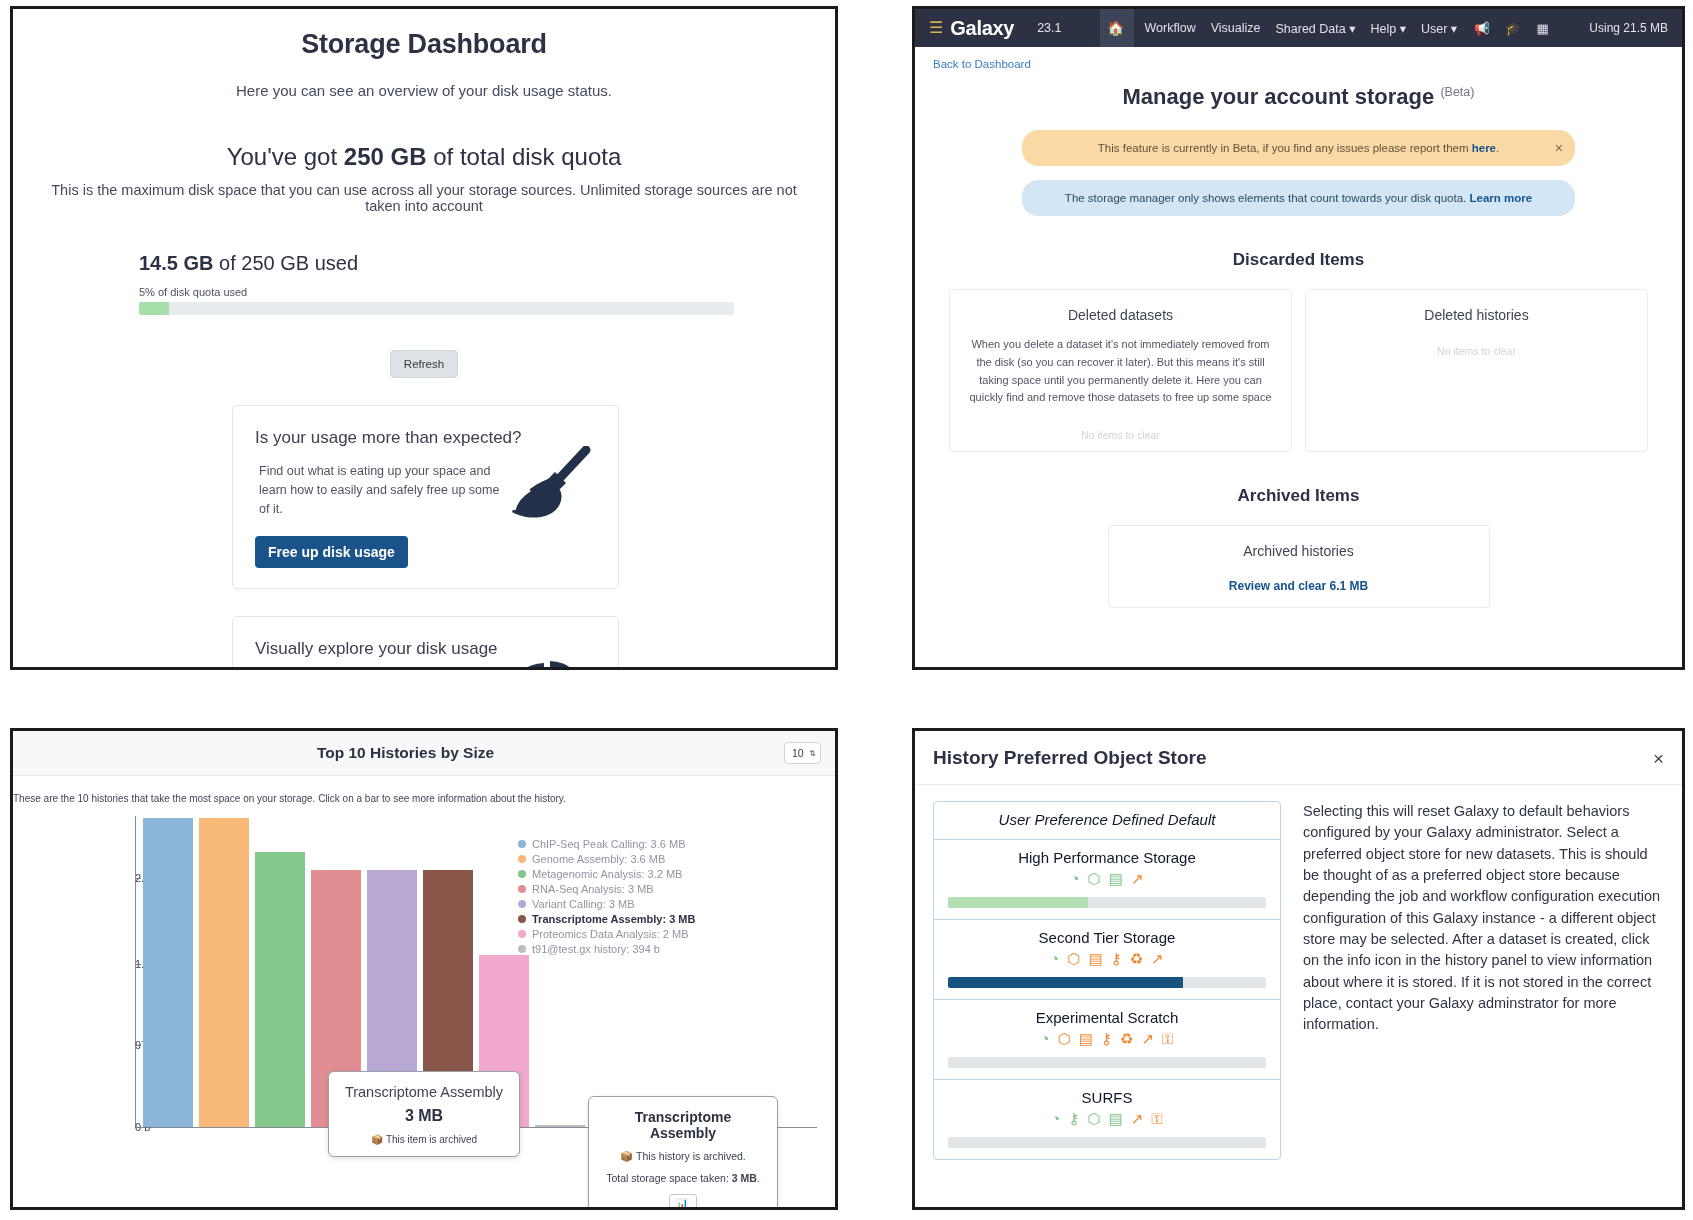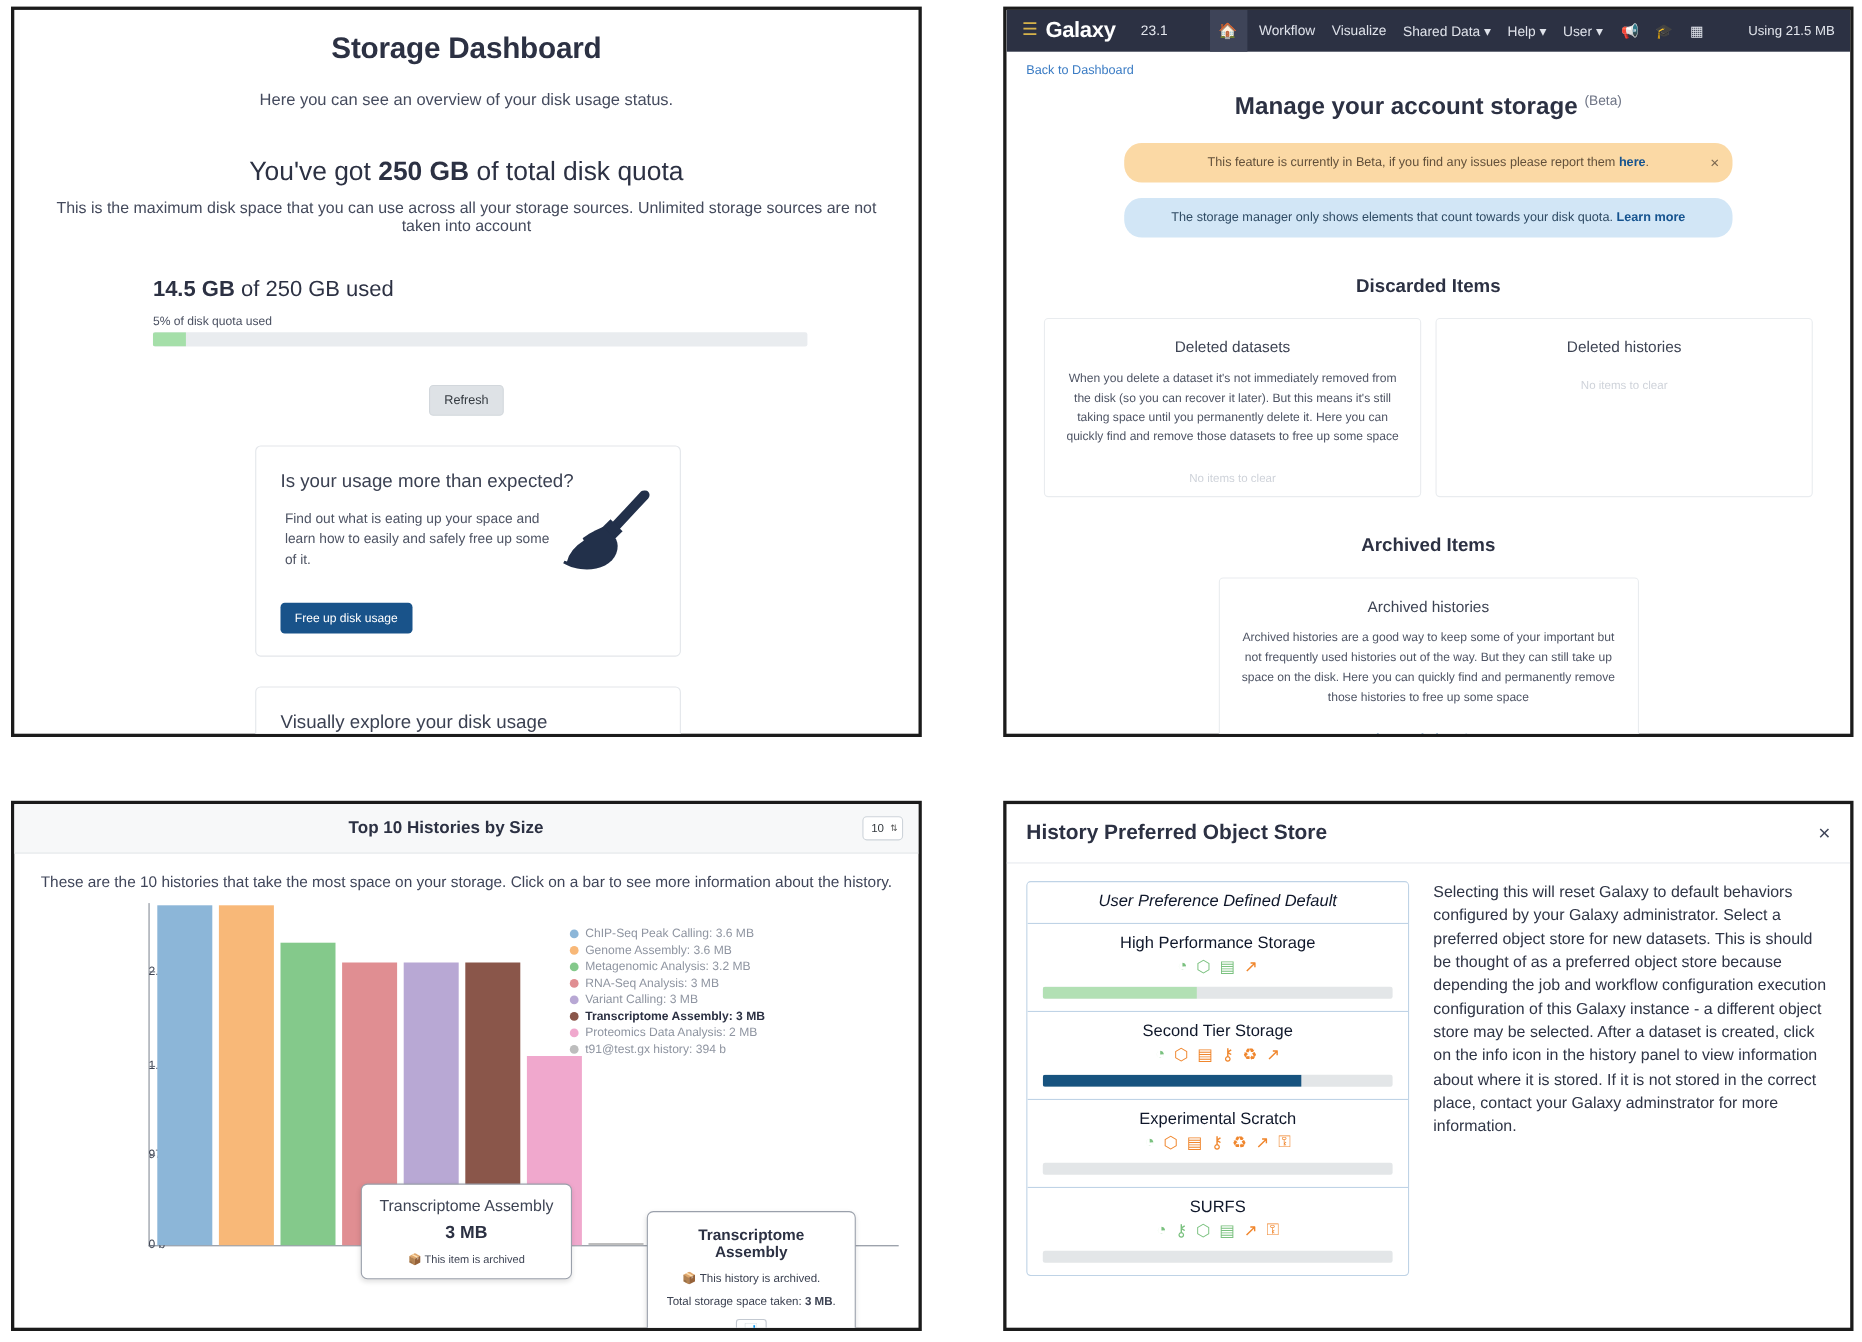--- a/index.html
+++ b/index.html
@@ -52,24 +52,25 @@
   }
 
   .info-card {
     position:relative; width:auto; margin:27px 182px 0 185px;
     border:1px solid #e3e6ea; border-radius:5px; background:#fff;
     padding:22px 22px 20px; text-align:left; min-height:150px;
   }
   .info-card h3 { font-size:17px; font-weight:normal; color:#3b4152; margin:0 0 14px; }
   .info-card p { font-size:12.5px; line-height:1.5; color:#4e5464; margin:4px; max-width:250px; }
   .btn-primary {
-    display:inline-block; margin-top:26px;
-    background:#19538a; color:#fff; font-size:11px;
+    display:inline-block; margin-top:14px;
+    background:#19538a; color:#fff; font-size:14px;
     border:none; border-radius:4px; padding:8px 13px; cursor:pointer;
     font-family:inherit;
+    font-weight:bold;
   }
   .card-art { position:absolute; right:26px; top:40px; color:#22304a; }
 
   
   #p2 .frame { left:0px; top:6px; right:8px; bottom:58px; }
   .gx-top {
     height:38px; background:#2c3143; display:flex; align-items:center;
     color:#dfe2ea; font-size:12.5px; padding-right:14px;
   }
   .gx-logo { display:flex; align-items:center; gap:7px; padding:0 13px 0 14px; }
@@ -125,21 +126,21 @@
   .ch-select {
     font-family:inherit; font-size:10.5px; color:#343a40;
     border:1px solid #ced4da; border-radius:4px; background:#fff;
     padding:4px 16px 4px 7px; appearance:none; cursor:pointer; position:relative;
   }
   .selwrap { position:relative; }
   .selwrap::after {
     content:"⇅"; position:absolute; right:5px; top:50%; transform:translateY(-50%);
     font-size:8px; color:#555; pointer-events:none;
   }
-  .ch-note { text-align:center; font-size:14px; color:#40465a; margin:17px 0 0; }
+  .ch-note { font-size:10px; color:#40465a; margin:17px 0 0; }
 
   .plot { position:relative; height:312px; margin:12px 0 0 0; }
   .ytick {
     position:absolute; right:100%; transform:translateY(-50%);
     font-size:11px; color:#3f4554; white-space:nowrap; padding-right:6px;
   }
   .ytick::after {
     content:""; position:absolute; right:0; top:50%; width:5px; height:1px; background:#6c737f;
   }
   .axis { position:absolute; left:122px; top:0; bottom:0; width:1px; background:#868d98; }
@@ -301,21 +302,20 @@
           <div class="gx-card">
             <h4>Deleted histories</h4>
             <div class="empty">No items to clear</div>
           </div>
         </div>
 
         <h3 class="sec-title">Archived Items</h3>
 
         <div class="gx-card wide">
           <h4>Archived histories</h4>
-          <p>Archived histories are a good way to keep some of your important but not frequently used histories out of the way. But they can still take up space on the disk. Here you can quickly find and permanently remove those histories to free up some space</p>
           <div class="act">Review and clear 6.1 MB</div>
         </div>
       </div>
     </div>
   </div>
 
   <div class="panel" id="p3">
     <div class="frame">
       <div class="ch-head">
         <h2>Top 10 Histories by Size</h2>

